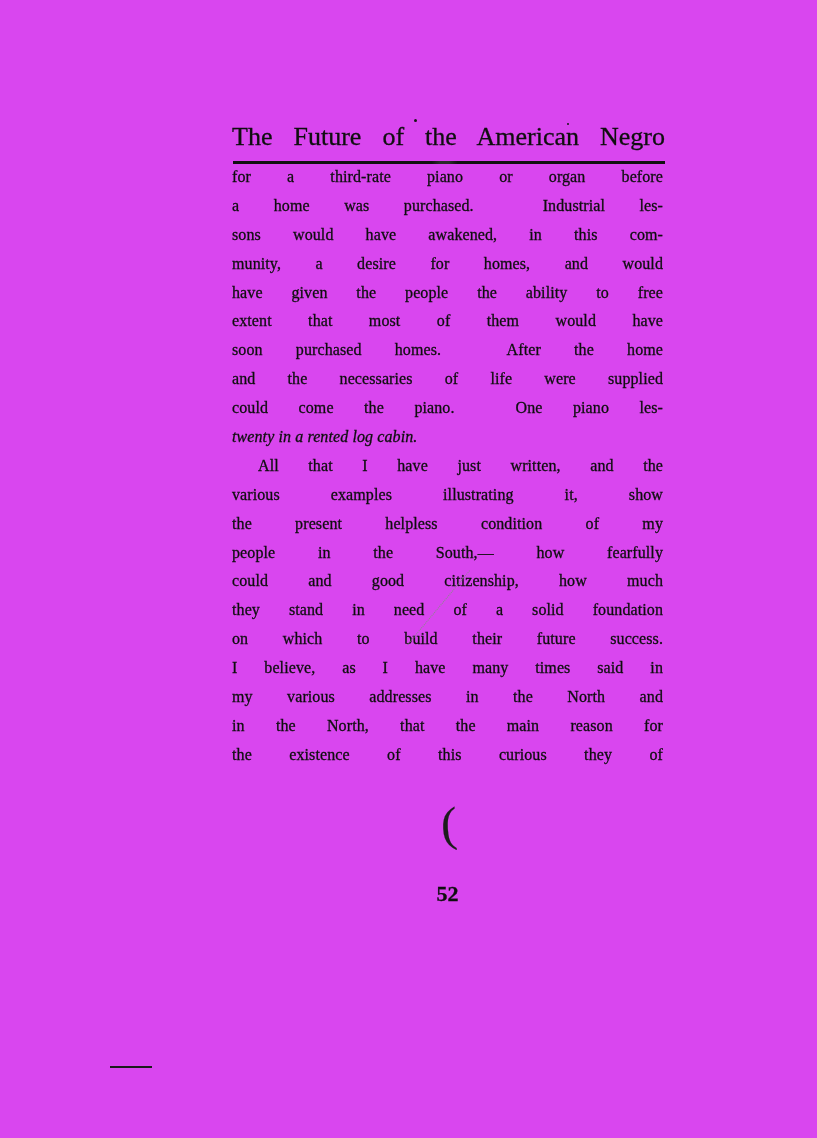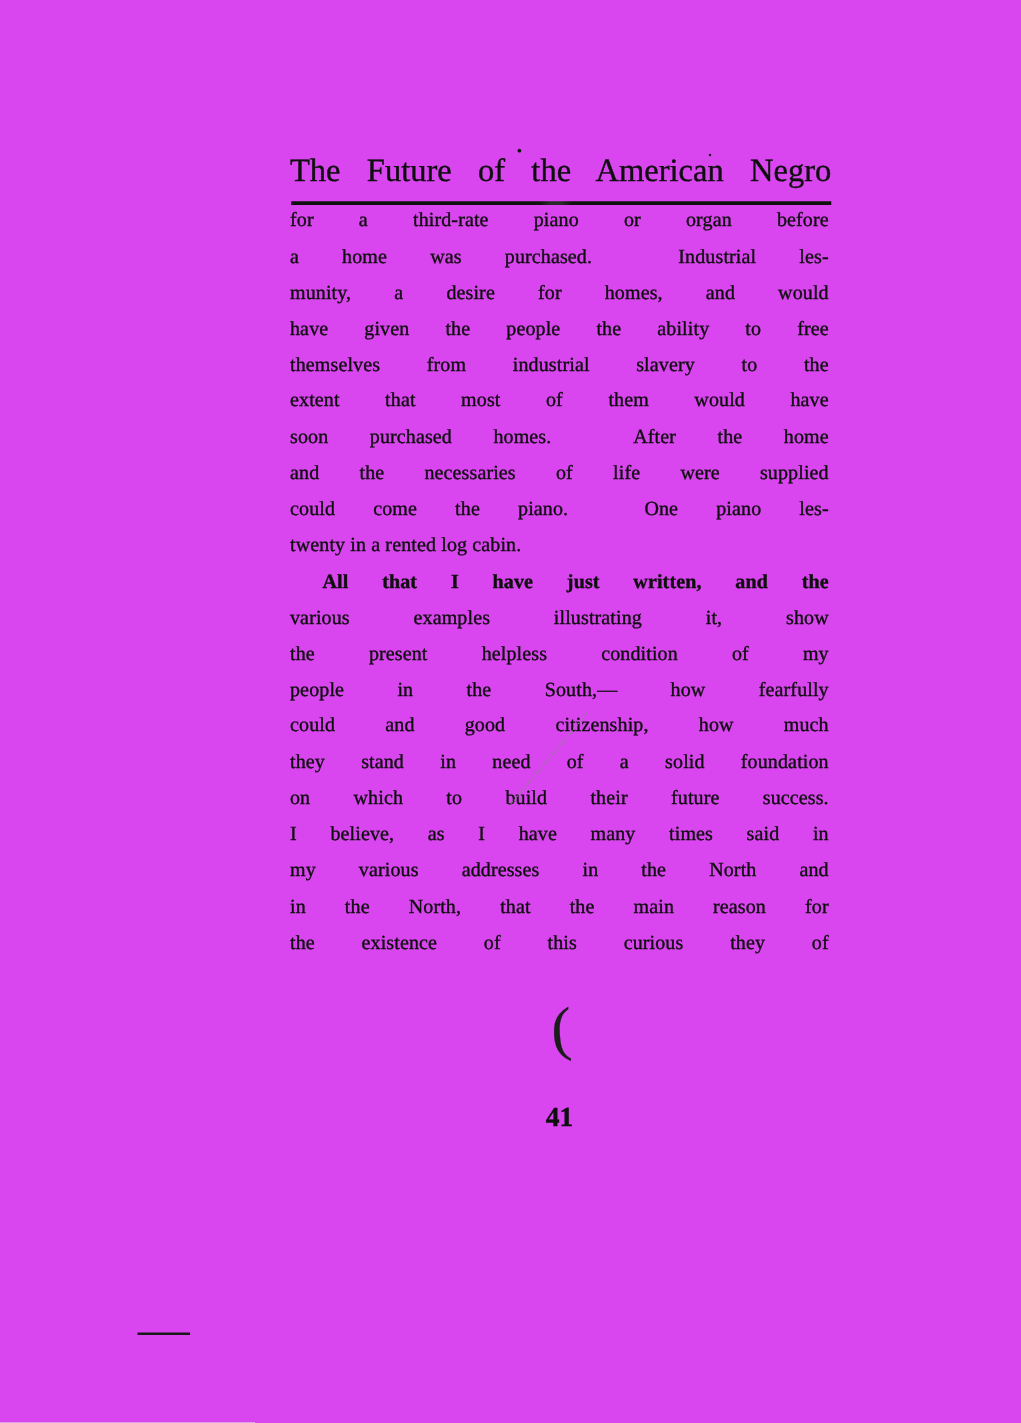--- a/index.html
+++ b/index.html
@@ -49,24 +49,24 @@
   .text-block .line {
     text-align: justify;
     text-align-last: justify;
     height: 28.9px;
     overflow: visible;
     white-space: normal;
   }
   .text-block .line.flush {
     text-align: left;
     text-align-last: left;
+    font-style: italic;
   }
   .text-block .line.indent {
     text-indent: 26px;
-    font-weight: bold;
   }
   .page-number {
     position: absolute;
     left: 232px;
     top: 882px;
     width: 431px;
     text-align: center;
     font-size: 22px;
     font-weight: bold;
     line-height: 24px;
@@ -113,42 +113,42 @@
 
 <div class="page">
 
   <div class="running-head">The Future of the American Negro</div>
 
   <div class="head-rule"></div>
 
   <div class="text-block">
     <div class="line">for a third-rate piano or organ before</div>
     <div class="line">a home was purchased.&nbsp; Industrial les-</div>
+    <div class="line">sons would have awakened, in this com-</div>
     <div class="line">munity, a desire for homes, and would</div>
     <div class="line">have given the people the ability to free</div>
-    <div class="line">themselves from industrial slavery to the</div>
     <div class="line">extent that most of them would have</div>
     <div class="line">soon purchased homes.&nbsp; After the home</div>
     <div class="line">and the necessaries of life were supplied</div>
     <div class="line">could come the piano.&nbsp; One piano les-</div>
     <div class="line flush">twenty in a rented log cabin.</div>
     <div class="line indent">All that I have just written, and the</div>
     <div class="line">various examples illustrating it, show</div>
     <div class="line">the present helpless condition of my</div>
     <div class="line">people in the South,— how fearfully</div>
     <div class="line">could and good citizenship, how much</div>
     <div class="line">they stand in need of a solid foundation</div>
     <div class="line">on which to build their future success.</div>
     <div class="line">I believe, as I have many times said in</div>
     <div class="line">my various addresses in the North and</div>
     <div class="line">in the North, that the main reason for</div>
     <div class="line">the existence of this curious they of</div>
   </div>
 
-  <div class="page-number">41</div>
+  <div class="page-number">52</div>
 
   <div class="scratch"></div>
 
   <div class="pen-mark">(</div>
 
   <div class="speck s1"></div>
   <div class="speck s2"></div>
 
   <div class="stray-line"></div>
 

